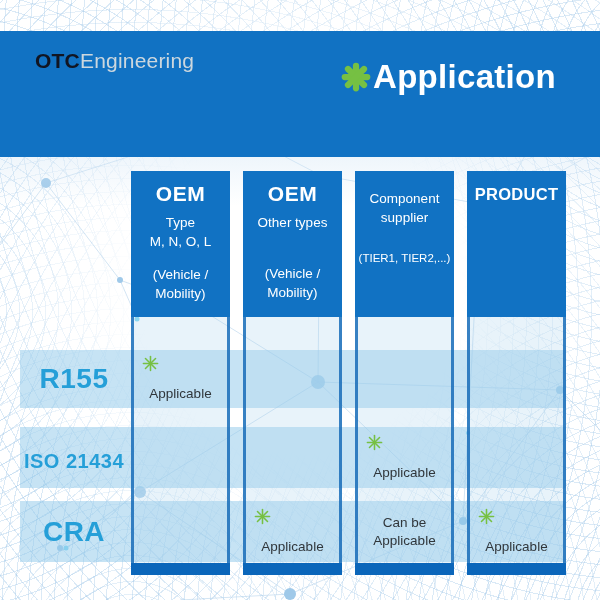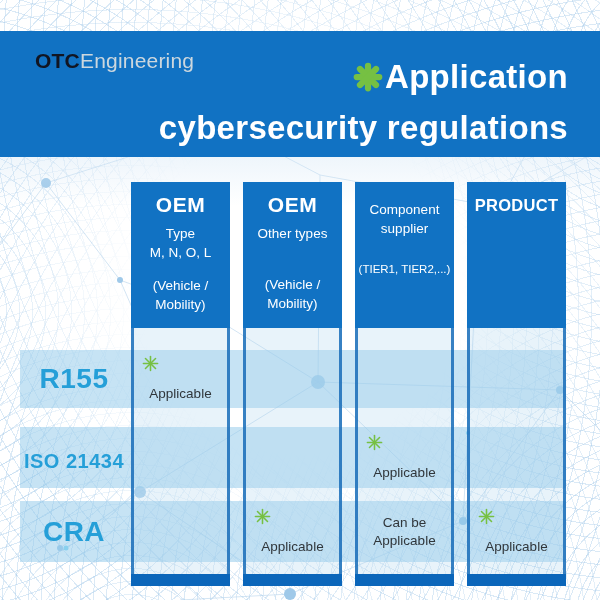--- a/index.html
+++ b/index.html
@@ -17,38 +17,38 @@
   .mesh{position:absolute;left:0;top:0;width:600px;height:600px;z-index:1;}
   .top-fade{position:absolute;left:0;top:126px;width:600px;height:80px;z-index:1;
     background:linear-gradient(180deg, rgba(213,231,246,.65), rgba(255,255,255,0));}
 
   
   .banner{position:absolute;left:0;top:0;width:600px;height:126px;background:#1172c3;z-index:6;margin-top:31px;}
   .logo{position:absolute;left:35px;top:18px;font-size:21px;letter-spacing:.2px;}
   .logo-bold{color:#111522;font-weight:700;}
   .logo-light{color:#ccd7de;font-weight:400;}
   .title{position:absolute;left:0;top:22px;width:600px;margin:0;text-align:right;
-    padding-right:32px;box-sizing:border-box;color:#ffffff;font-weight:700;
+    padding-right:44px;box-sizing:border-box;color:#ffffff;font-weight:700;
     font-size:33px;line-height:47px;letter-spacing:.3px;}
   .title-line{display:block;}
   .title-asterisk{display:inline-block;vertical-align:-4px;margin-right:2px;}
 
   
   .band{position:absolute;left:20px;width:546px;background:rgba(145,202,233,.52);z-index:2;}
   .band-r155{top:350px;height:58px;}
   .band-iso{top:427px;height:61px;}
   .band-cra{top:501px;height:61px;}
   .row-label{position:absolute;left:18px;width:112px;display:flex;align-items:center;justify-content:center;
     color:#259fd8;font-weight:700;letter-spacing:.5px;z-index:4;}
   .label-r155{top:350px;height:58px;font-size:28px;}
   .label-iso{top:427px;height:69px;font-size:20px;}
   .label-cra{top:501px;height:61px;font-size:28px;}
 
   
-  .column{position:absolute;top:171px;width:99px;height:404px;display:flex;flex-direction:column;z-index:3;margin-top:11px;}
+  .column{position:absolute;top:171px;width:99px;height:404px;display:flex;flex-direction:column;z-index:3;}
   .col-1{left:131px;} .col-2{left:243px;} .col-3{left:355px;} .col-4{left:467px;}
   .col-header{height:146px;background:#1172c3;color:#ffffff;text-align:center;
     padding-top:11px;box-sizing:border-box;}
   .col-title{font-size:21px;font-weight:700;letter-spacing:.5px;}
   .col-4 .col-title{font-size:16.5px;letter-spacing:.3px;padding-top:3px;}
   .col-sub{margin-top:7px;font-size:13.5px;line-height:19px;white-space:pre-line;}
   .col-note{font-size:13.5px;line-height:19px;white-space:pre-line;}
   .col-1 .col-note{margin-top:14px;}
   .col-2 .col-note{margin-top:32px;}
   .col-3 .col-note{margin-top:22px;font-size:11.5px;}
@@ -113,21 +113,20 @@
     <div class="logo"><span class="logo-bold">OTC</span><span class="logo-light">Engineering</span></div>
     <h1 class="title">
       <span class="title-line"><span class="title-asterisk"><svg width="30" height="30" viewBox="0 0 24 24">
               <g stroke="#76c043" stroke-width="5" stroke-linecap="round">
                 <line x1="12" y1="3" x2="12" y2="21"></line>
                 <line x1="3" y1="12" x2="21" y2="12"></line>
                 <line x1="5.6" y1="5.6" x2="18.4" y2="18.4"></line>
                 <line x1="18.4" y1="5.6" x2="5.6" y2="18.4"></line>
               </g>
             </svg></span><span>Application</span></span>
-      <span class="title-line">cybersecurity regulations</span>
     </h1>
   </header>
 
   <div class="band band-r155"></div>
   <div class="band band-iso"></div>
   <div class="band band-cra"></div>
 
   <div class="row-label label-r155">R155</div>
   <div class="row-label label-iso">ISO 21434</div>
   <div class="row-label label-cra">CRA</div>

